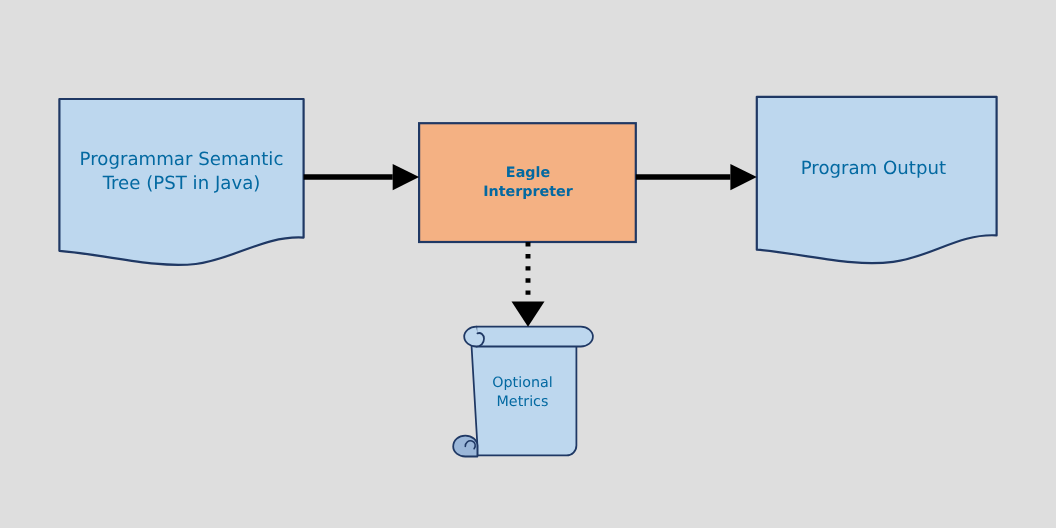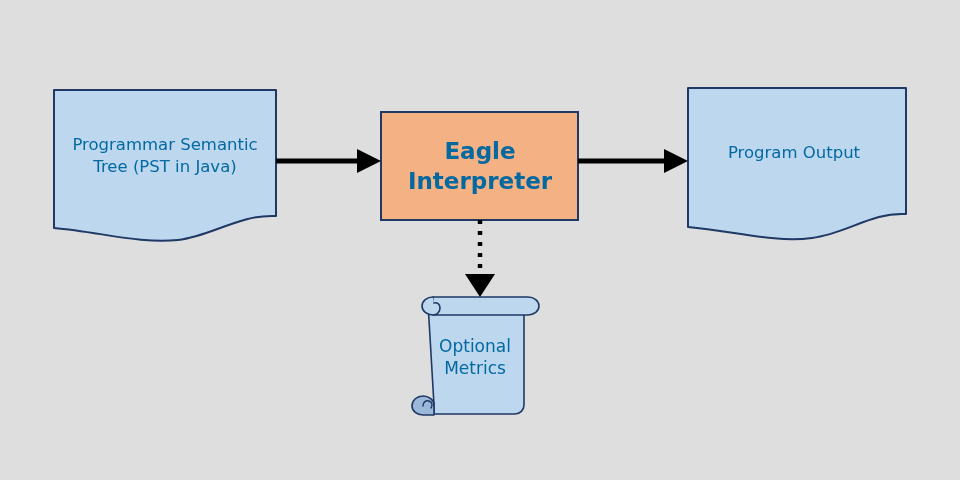--- a/index.html
+++ b/index.html
@@ -47,39 +47,39 @@
     height: 76px;
     font-size: 16.5px;
     font-weight: 400;
   }
   
   #label-eagle {
     left: 383px;
     top: 128px;
     width: 194px;
     height: 76px;
-    font-size: 23px;
+    font-size: 13px;
     font-weight: 700;
   }
   
   #label-output {
     left: 690px;
     top: 130px;
     width: 208px;
     height: 46px;
     font-size: 16.5px;
     font-weight: 400;
   }
   
   #label-metrics {
     left: 432px;
     top: 333px;
     width: 86px;
     height: 48px;
-    font-size: 17px;
+    font-size: 13px;
     font-weight: 400;
     text-align: center;
   }
 </style>
 </head>
 <body>
 
 <div id="canvas">
 
   <svg id="diagram-svg" viewBox="0 0 960 480" xmlns="http://www.w3.org/2000/svg">

